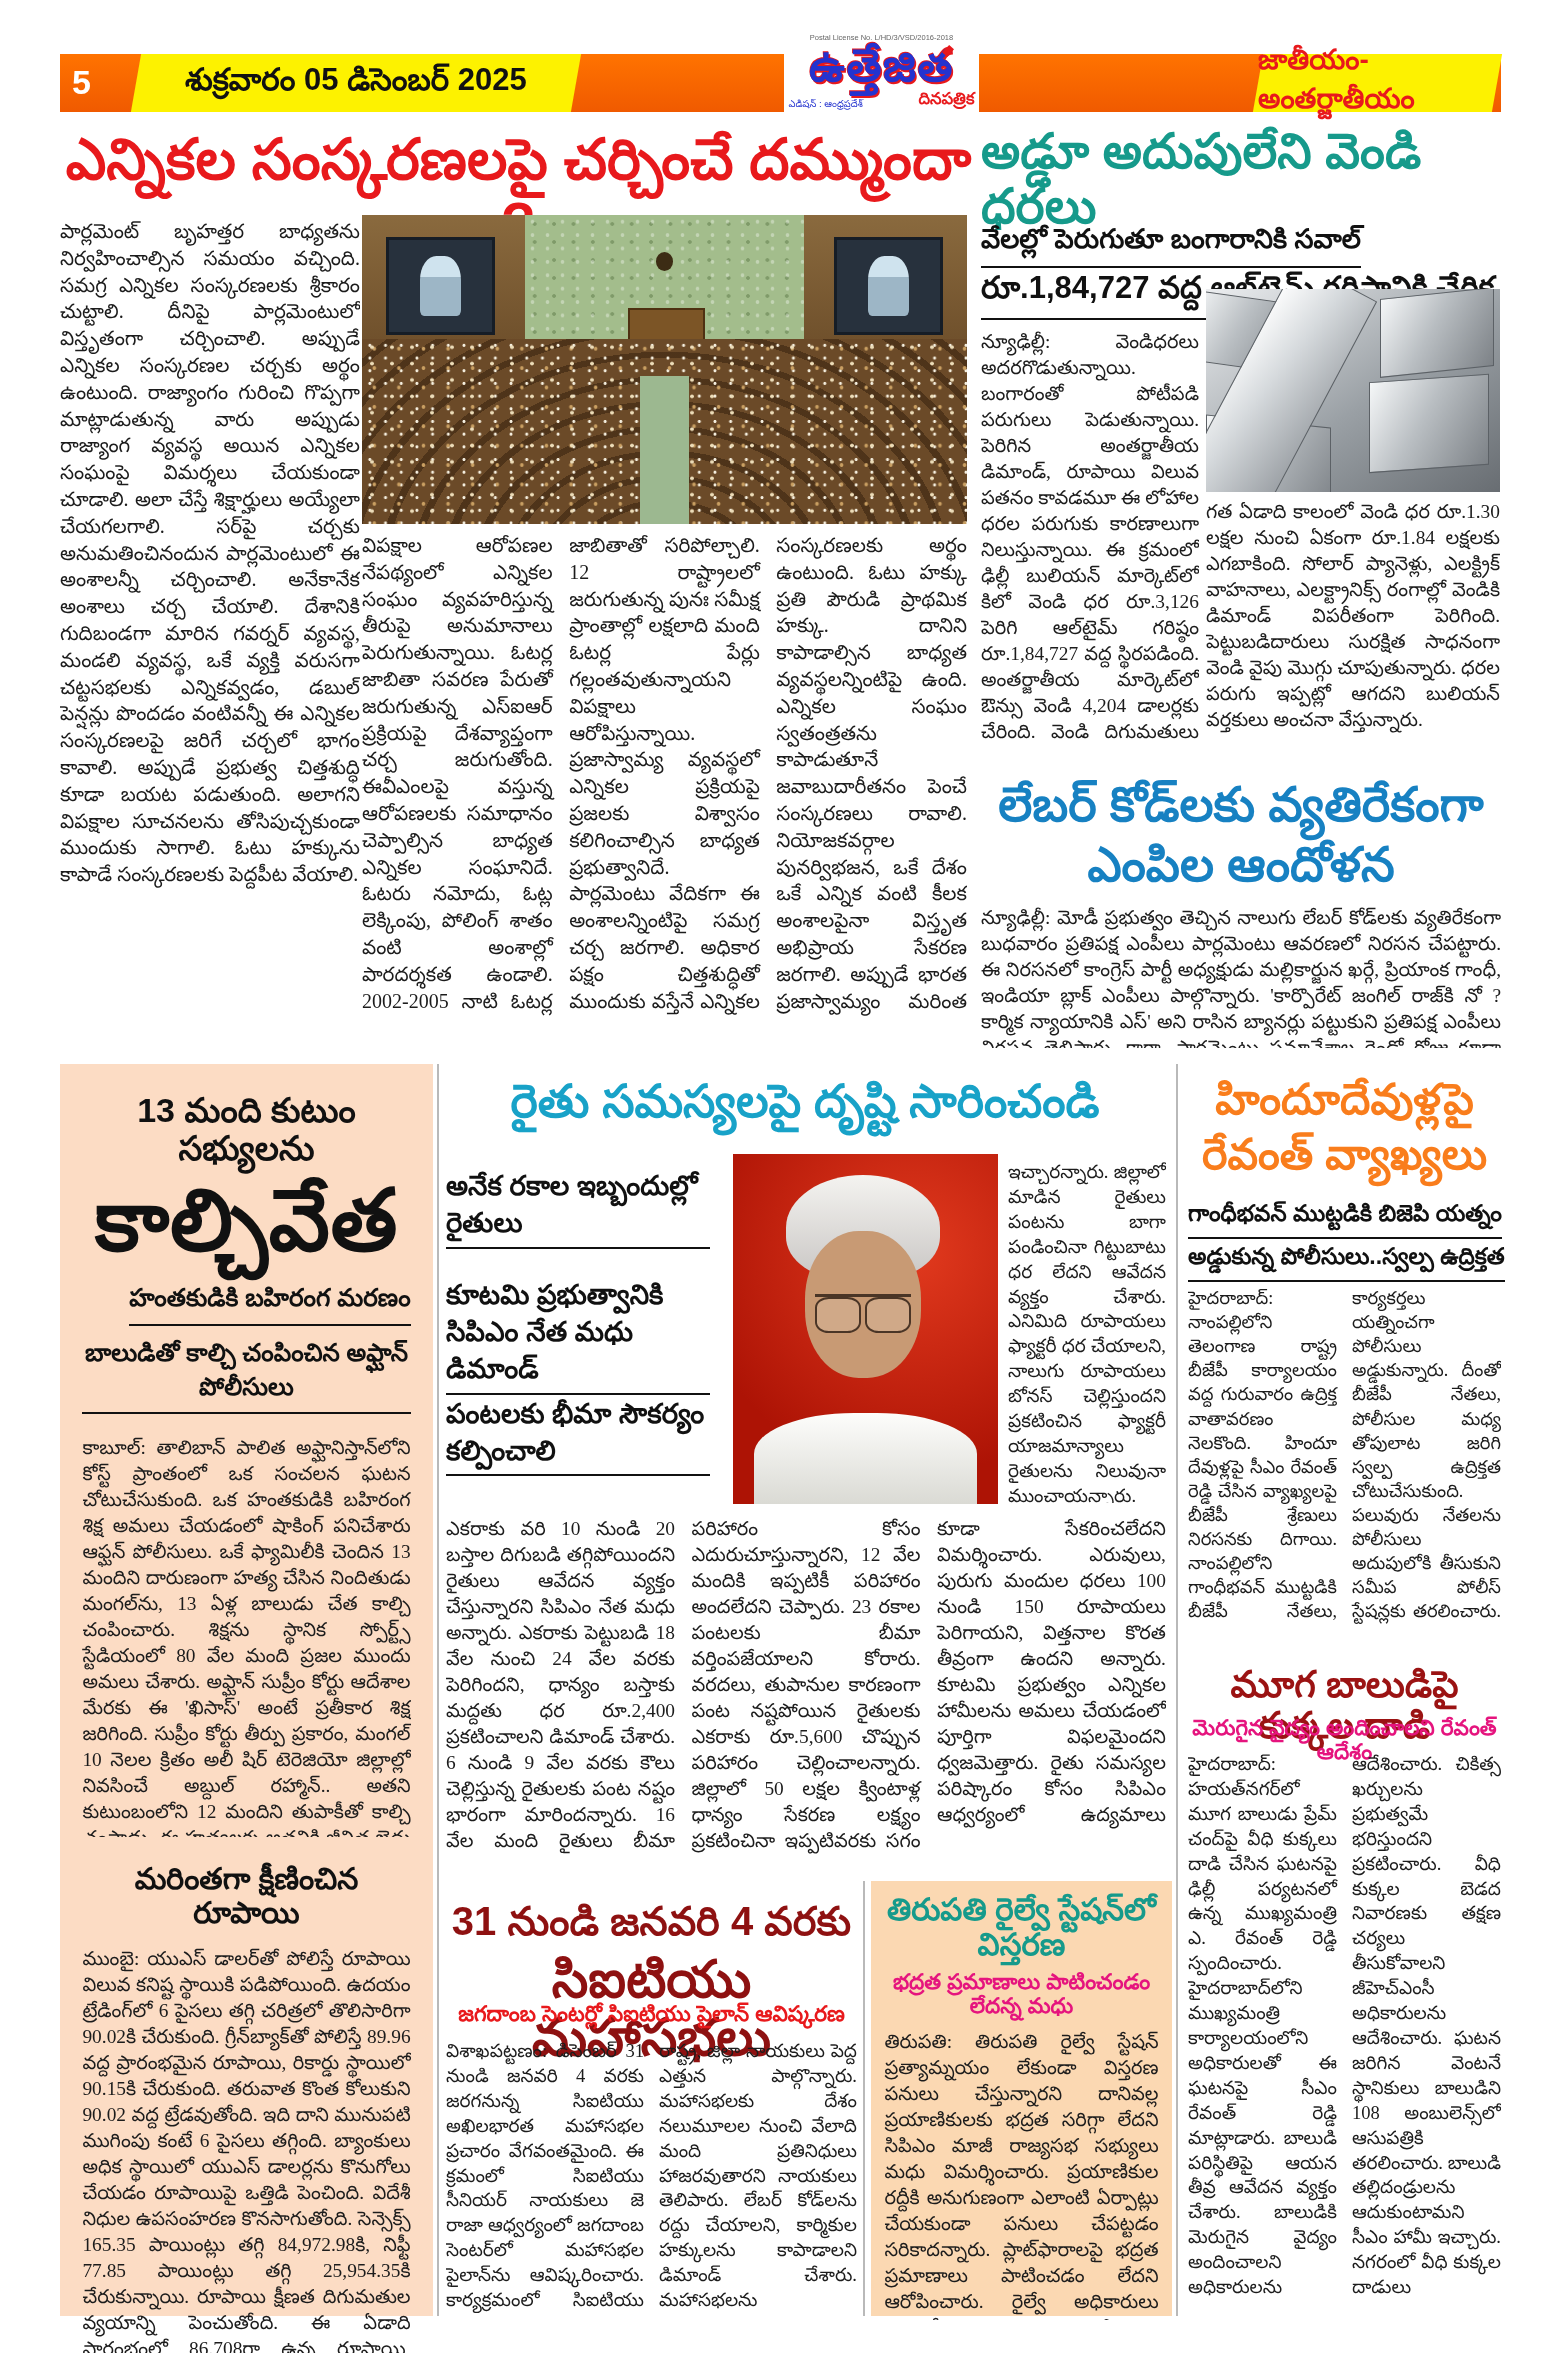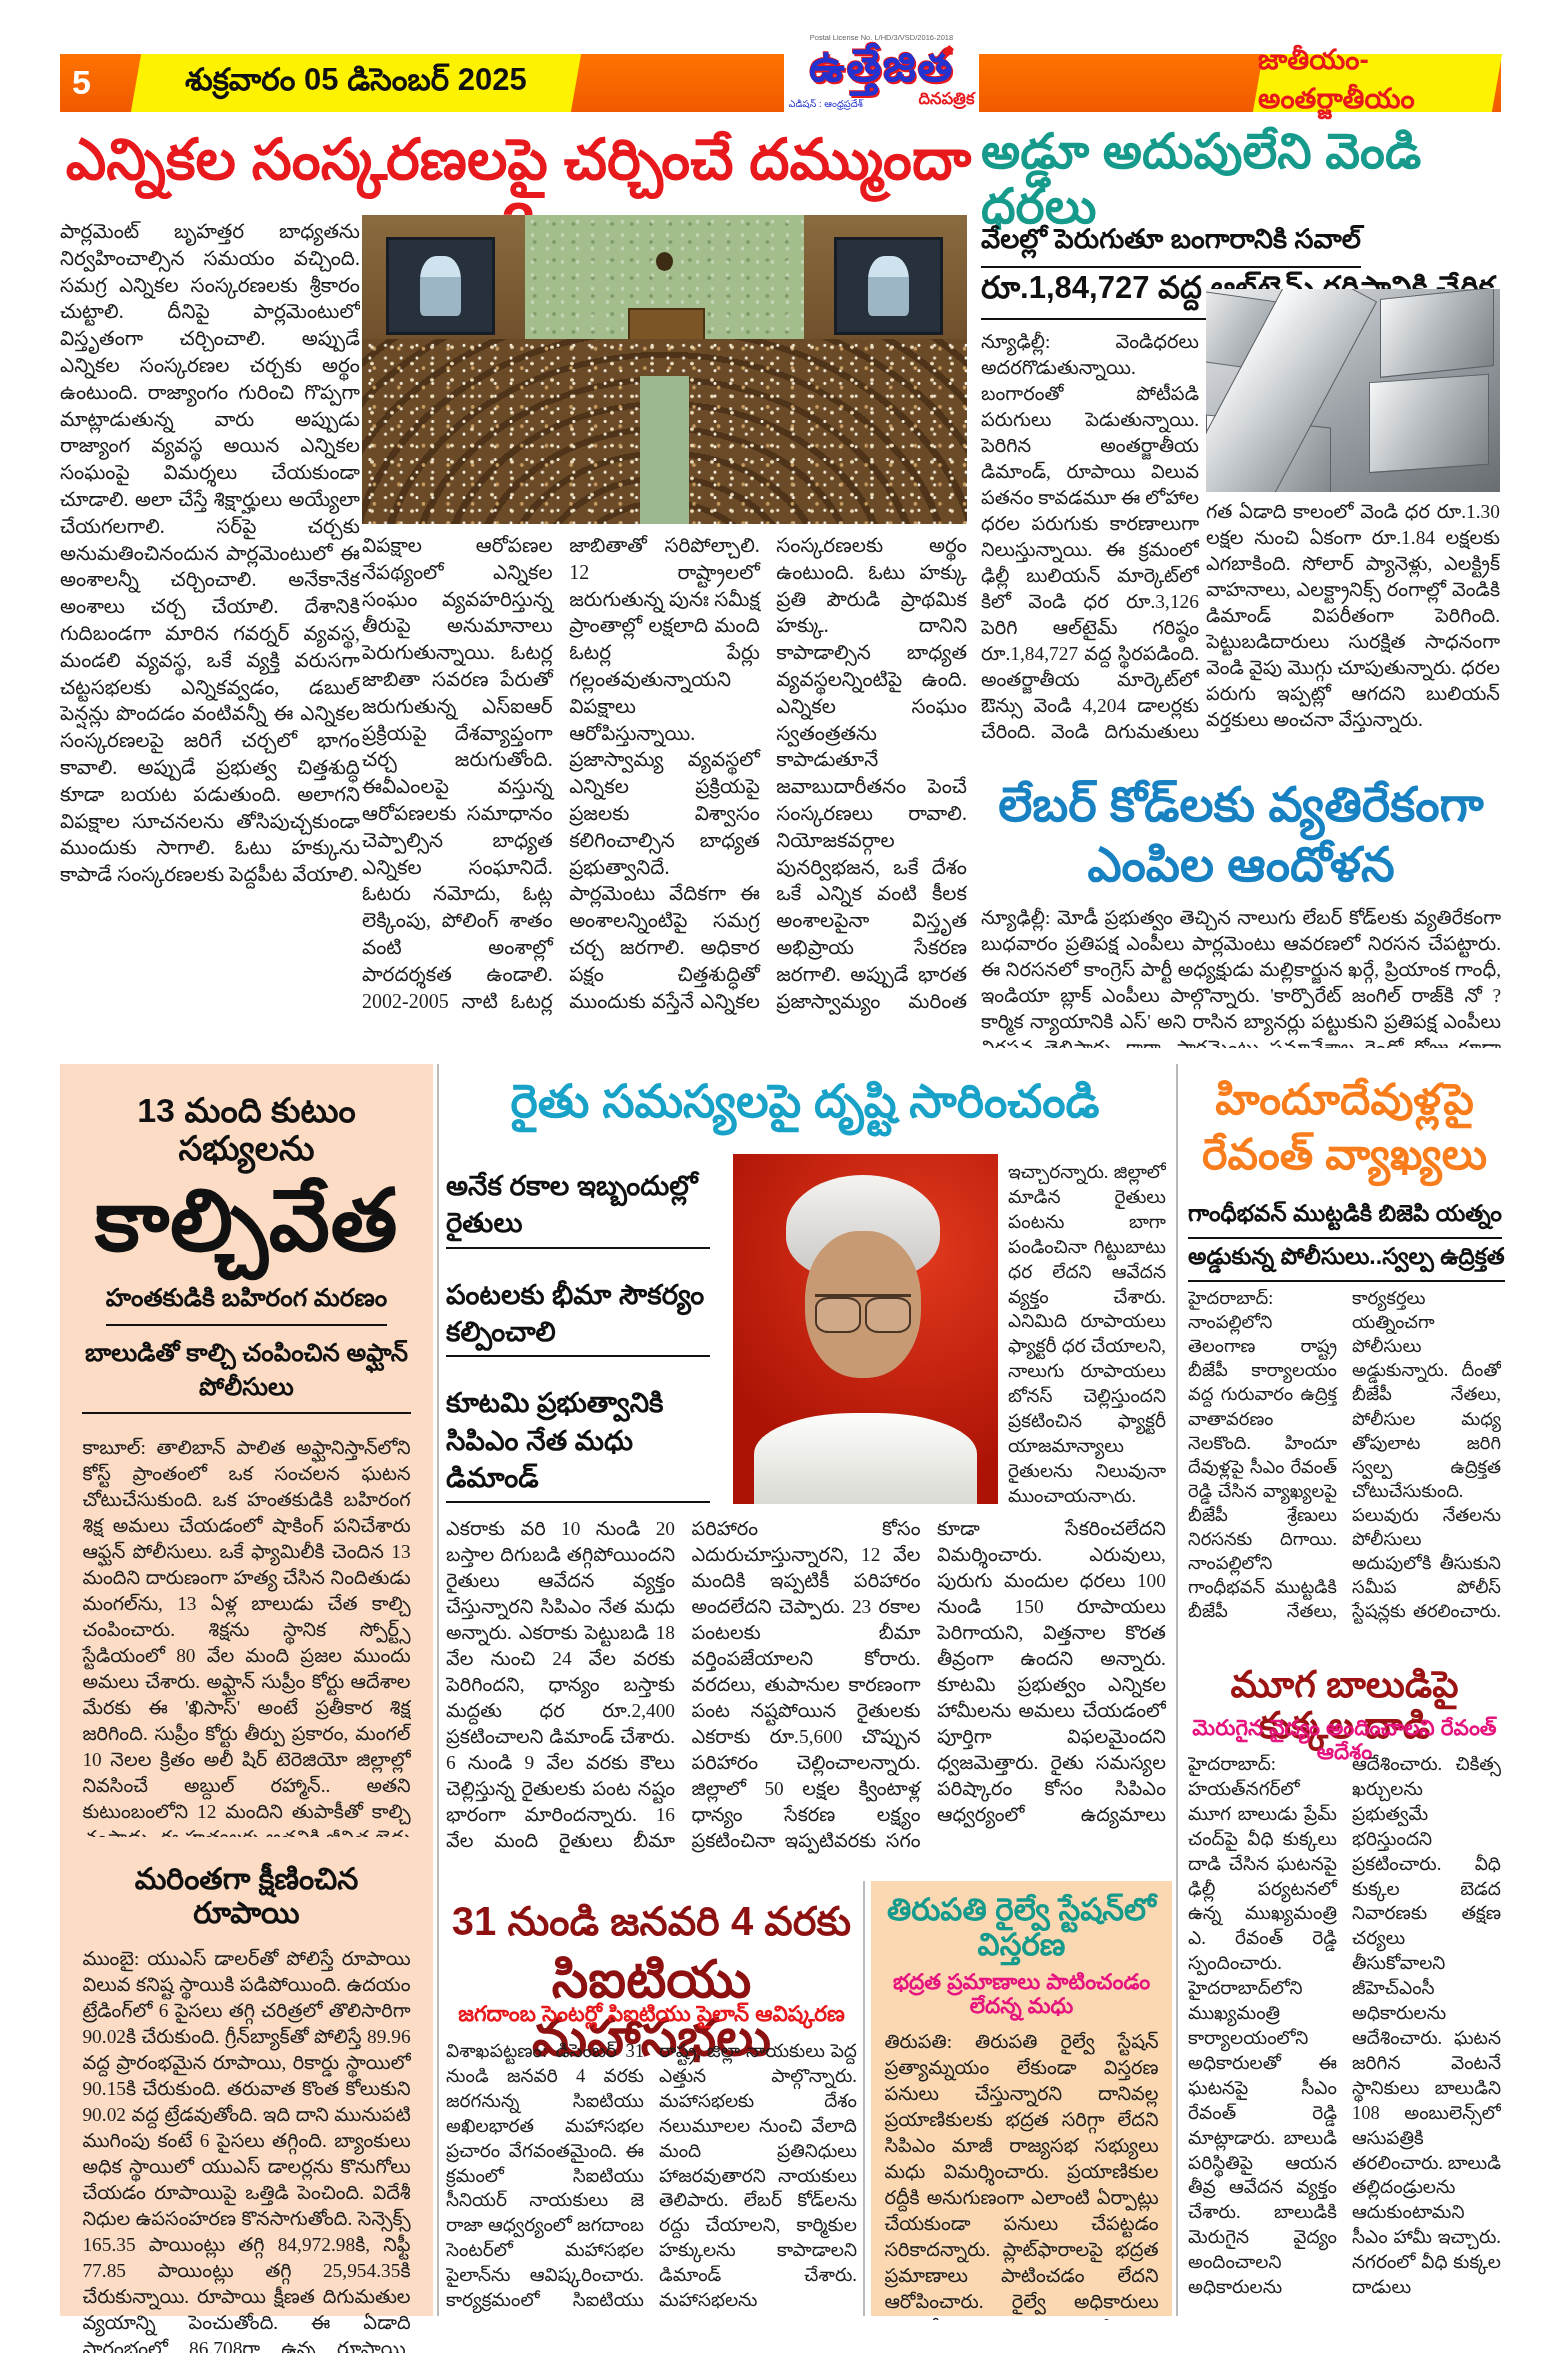--- a/index.html
+++ b/index.html
@@ -131,34 +131,34 @@
   <div class="abs body-t" style="left:981px;top:905px;width:520px;height:143px;font-size:19.4px;">న్యూఢిల్లీ: మోడీ ప్రభుత్వం తెచ్చిన నాలుగు లేబర్ కోడ్‌లకు వ్యతిరేకంగా బుధవారం ప్రతిపక్ష ఎంపీలు పార్లమెంటు ఆవరణలో నిరసన చేపట్టారు. ఈ నిరసనలో కాంగ్రెస్ పార్టీ అధ్యక్షుడు మల్లికార్జున ఖర్గే, ప్రియాంక గాంధీ, ఇండియా బ్లాక్ ఎంపీలు పాల్గొన్నారు. 'కార్పొరేట్ జంగిల్ రాజ్‌కి నో ? కార్మిక న్యాయానికి ఎస్' అని రాసిన బ్యానర్లు పట్టుకుని ప్రతిపక్ష ఎంపీలు నిరసన తెలిపారు. కాగా, పార్లమెంటు సమావేశాల రెండో రోజు కూడా ఎస్‌ఐఆర్‌పై చర్చించాలని ప్రతిపక్షాలు పట్టుబట్టడంతో.. కేంద్ర ప్రభుత్వం దీనిపై డిసెంబర్ 9న చర్చించేందుకు ఆమోదించింది. డిసెంబర్ 1 నుంచి 19 వరకు పార్లమెంటు శీతాకాల సమావేశాలు జరగనున్నాయి.</div>
 
   <div class="abs vline" style="left:437px;top:1064px;height:1252px;"></div>
   <div class="abs vline" style="left:1176px;top:1064px;height:1252px;"></div>
   <div class="abs vline" style="left:863px;top:1881px;height:435px;"></div>
 
   <div class="abs" style="left:60px;top:1064px;width:373px;height:1252px;background:#fcdcc4;padding:0;box-sizing:border-box;">
     <div style="padding:27px 22.4px 0 22.4px;">
       <div class="hl" style="font-size:34px;color:#111;">13 మంది కుటుం సభ్యులను</div>
       <div class="hl" style="font-size:86px;color:#111;font-weight:900;letter-spacing:0.7px;margin-top:4.5px;">కాల్చివేత</div>
-      <div style="text-align:center;margin-top:16.4px;"><span class="sub" style="font-size:24.6px;">హంతకుడికి బహిరంగ మరణం</span></div>
+      <div style="text-align:right;margin-top:16.4px;"><span class="sub" style="font-size:24.6px;">హంతకుడికి బహిరంగ మరణం</span></div>
       <div style="text-align:center;margin-top:13.4px;"><span class="sub" style="font-size:24.6px;">బాలుడితో కాల్చి చంపించిన అఫ్ఘాన్ పోలీసులు</span></div>
       <div class="body-t" style="margin-top:21px;height:402px;font-size:19.4px;">కాబూల్: తాలిబాన్ పాలిత అఫ్ఘానిస్తాన్‌లోని కోస్ట్ ప్రాంతంలో ఒక సంచలన ఘటన చోటుచేసుకుంది. ఒక హంతకుడికి బహిరంగ శిక్ష అమలు చేయడంలో షాకింగ్ పనిచేశారు ఆఫ్ఘన్ పోలీసులు. ఒకే ఫ్యామిలీకి చెందిన 13 మందిని దారుణంగా హత్య చేసిన నిందితుడు మంగల్‌ను, 13 ఏళ్ల బాలుడు చేత కాల్చి చంపించారు. శిక్షను స్థానిక స్పోర్ట్స్ స్టేడియంలో 80 వేల మంది ప్రజల ముందు అమలు చేశారు. అఫ్ఘాన్ సుప్రీం కోర్టు ఆదేశాల మేరకు ఈ 'ఖిసాస్' అంటే ప్రతీకార శిక్ష జరిగింది. సుప్రీం కోర్టు తీర్పు ప్రకారం, మంగల్ 10 నెలల క్రితం అలీ షిర్ టెరెజియో జిల్లాల్లో నివసించే అబ్దుల్ రహ్మాన్.. అతని కుటుంబంలోని 12 మందిని తుపాకీతో కాల్చి చంపాడు. ఈ హత్యలకు అతనికి జీవిత ఖైదు శిక్ష పడింది. బాధిత కుటుంబ సభ్యులు క్షమాభిక్షకు నిరాకరించడంతో సుప్రీం కోర్టు మరణశిక్షను ఖరారు చేసింది. శిక్ష అమలును చూసేందుకు వేలాది మంది తరలివచ్చారు. తాలిబాన్ అధికారంలోకి వచ్చాక ఇది ఆరో బహిరంగ మరణశిక్ష అని అంతర్జాతీయ మీడియా పేర్కొంది. మానవ హక్కుల సంఘాలు ఈ ఘటనపై తీవ్ర ఆందోళన వ్యక్తం చేశాయి.</div>
       <div class="hl" style="font-size:30px;color:#111;margin-top:25px;">మరింతగా క్షీణించిన రూపాయి</div>
       <div class="body-t" style="margin-top:16.4px;height:507px;font-size:19.4px;">ముంబై: యుఎస్ డాలర్‌తో పోలిస్తే రూపాయి విలువ కనిష్ట స్థాయికి పడిపోయింది. ఉదయం ట్రేడింగ్‌లో 6 పైసలు తగ్గి చరిత్రలో తొలిసారిగా 90.02కి చేరుకుంది. గ్రీన్‌బ్యాక్‌తో పోలిస్తే 89.96 వద్ద ప్రారంభమైన రూపాయి, రికార్డు స్థాయిలో 90.15కి చేరుకుంది. తరువాత కొంత కోలుకుని 90.02 వద్ద ట్రేడవుతోంది. ఇది దాని మునుపటి ముగింపు కంటే 6 పైసలు తగ్గింది. బ్యాంకులు అధిక స్థాయిలో యుఎస్ డాలర్లను కొనుగోలు చేయడం రూపాయిపై ఒత్తిడి పెంచింది. విదేశీ నిధుల ఉపసంహరణ కొనసాగుతోంది. సెన్సెక్స్ 165.35 పాయింట్లు తగ్గి 84,972.98కి, నిఫ్టీ 77.85 పాయింట్లు తగ్గి 25,954.35కి చేరుకున్నాయి. రూపాయి క్షీణత దిగుమతుల వ్యయాన్ని పెంచుతోంది. ఈ ఏడాది ప్రారంభంలో 86.708గా ఉన్న రూపాయి, తరువాత 87.258కి, సెప్టెంబర్‌లో 88.798కి క్షీణించింది. నవంబర్ 21న రూ.89.498కి పడిపోయింది. నవంబర్ చివరి వారంలో రూ.89.26 - రూ.89.28 మధ్య కదలాడిన రూపాయి, డిసెంబర్ నాటికి చరిత్రలో తొలిసారి 90 దాటి దిగజారి పడిపోయింది.</div>
 
     </div>
   </div>
 
   <div class="abs hl" style="left:446px;top:1076px;width:718px;font-size:46px;color:#18a2c8;">రైతు సమస్యలపై దృష్టి సారించండి</div>
   <div class="abs" style="left:446px;top:1167px;width:264px;">
     <div style="margin-bottom:27px;"><span class="sub" style="font-size:27.6px;line-height:1.35;">అనేక రకాల ఇబ్బందుల్లో రైతులు</span></div>
+    <div><span class="sub" style="font-size:27.6px;line-height:1.35;">కూటమి ప్రభుత్వానికి సిపిఎం నేత మధు డిమాండ్</span></div>
     <div style="margin-bottom:27px;"><span class="sub" style="font-size:27.6px;line-height:1.35;">పంటలకు భీమా సౌకర్యం కల్పించాలి</span></div>
-    <div><span class="sub" style="font-size:27.6px;line-height:1.35;">కూటమి ప్రభుత్వానికి సిపిఎం నేత మధు డిమాండ్</span></div>
   </div>
 
   <div class="abs leader" style="left:733px;top:1154px;width:265px;height:350px;">
     <div class="hair"></div>
     <div class="face"></div>
     <div class="glass">
         <div class="lens"></div>
         <div class="lens"></div>
       </div>
     <div class="shirt"></div>

